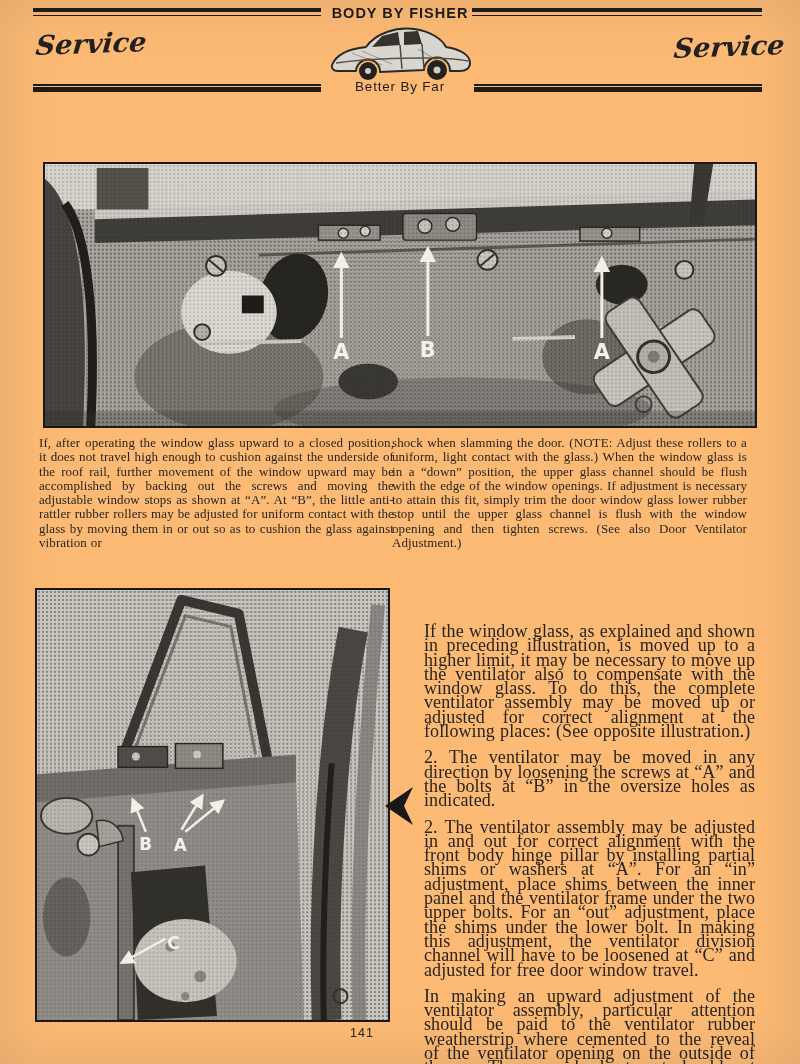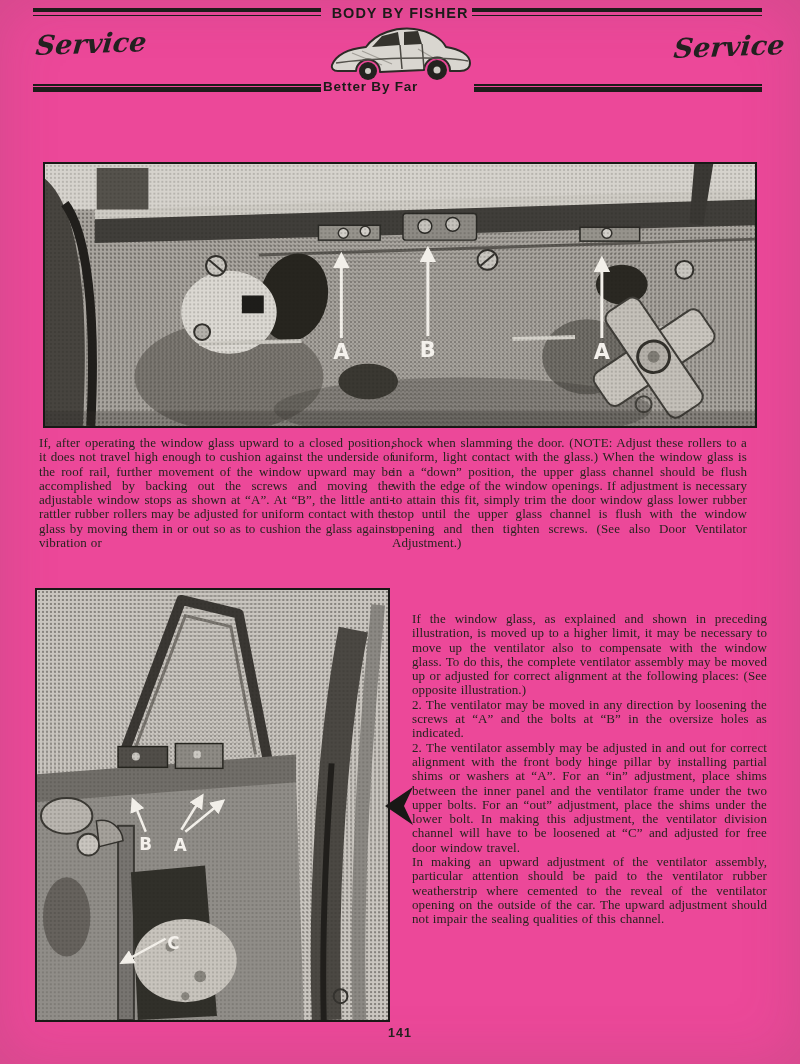--- a/index.html
+++ b/index.html
@@ -1,34 +1,34 @@
 <!DOCTYPE html>
 <html><head>
 <meta charset="utf-8">
 <style>
   * { margin:0; padding:0; box-sizing:border-box; }
   html,body { background:#d8d5d0; }
   #page {
     position:relative; width:800px; height:1064px;
-    background:#ec4899;
+    background:#fdba74;
     font-family:"Liberation Serif", serif;
     color:#26241f; overflow:hidden;
     box-shadow: inset 0 0 60px rgba(90,85,75,0.18);
   }
   .rule { position:absolute; background:#1d1c1a; }
 
   .brand {
     position:absolute; left:320px; top:5px; width:160px;
     font-family:"Liberation Sans", sans-serif; font-weight:bold;
     font-size:14.5px; letter-spacing:1px; text-align:center; color:#1c1b19;
   }
   .tagline {
     position:absolute; left:323px; top:79px; width:154px;
-    font-family:"Liberation Sans", sans-serif; font-weight:bold;
-    font-size:13.5px; letter-spacing:0.8px; color:#1c1b19;
+    font-family:"Liberation Sans", sans-serif; font-weight:normal;
+    font-size:13.5px; letter-spacing:0.8px; text-align:center; color:#1c1b19;
   }
   .service {
     position:absolute; font-family:"DejaVu Serif", serif;
     font-style:italic; font-weight:bold; font-size:27px; color:#222120;
     transform:skewX(-7deg) rotate(-2deg);
   }
   .service.left  { left:36px;  top:28px; }
   .service.right { left:674px; top:31px; }
   .car-svg { position:absolute; left:322px; top:21px; width:156px; height:60px; }
 
@@ -56,30 +56,30 @@
   #col-left  { left:39px;  top:436px; }
   #col-right { left:392px; top:436px; }
 
   #vent-section { position:absolute; left:412px; top:612px; width:355px; }
   #vent-section h2 {
     font-family:"Liberation Sans", sans-serif; font-weight:bold;
     font-size:18px; letter-spacing:1px; text-align:center;
     color:#1c1b19; margin:0 0 15px 0;
   }
   #vent-section p {
-    font-size:13px; line-height:14.3px; text-align:justify;
-    letter-spacing:0.1px; word-spacing:0.6px; margin:0;
+    font-size:18px; line-height:14.3px; text-align:justify;
+    letter-spacing:0.1px; word-spacing:0.6px; margin:12px;
   }
 
   .gutter-arrow { position:absolute; left:385px; top:785px; width:28px; height:42px; }
 
   .pagenum {
     position:absolute; left:350px; top:1026px; width:100px;
-    font-family:"Liberation Sans", sans-serif; font-weight:bold;
-    font-size:12.5px; text-align:center; color:#22211e; letter-spacing:1px;
+    font-family:"Liberation Sans", sans-serif; font-weight:normal;
+    font-size:12.5px; text-align:left; color:#22211e; letter-spacing:1px;
   }
 
   .callout {
     font-family:"DejaVu Sans", sans-serif; font-weight:bold;
     fill:#f4f1ec; text-anchor:middle;
   }
   .co1 { font-size:21px; }
   .co2 { font-size:17px; }
 </style>
 </head>

